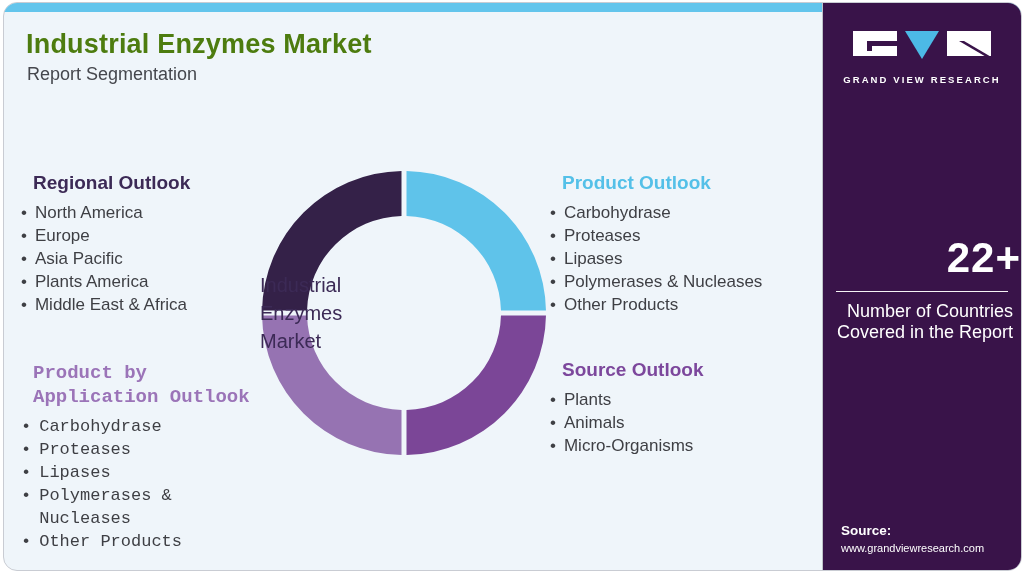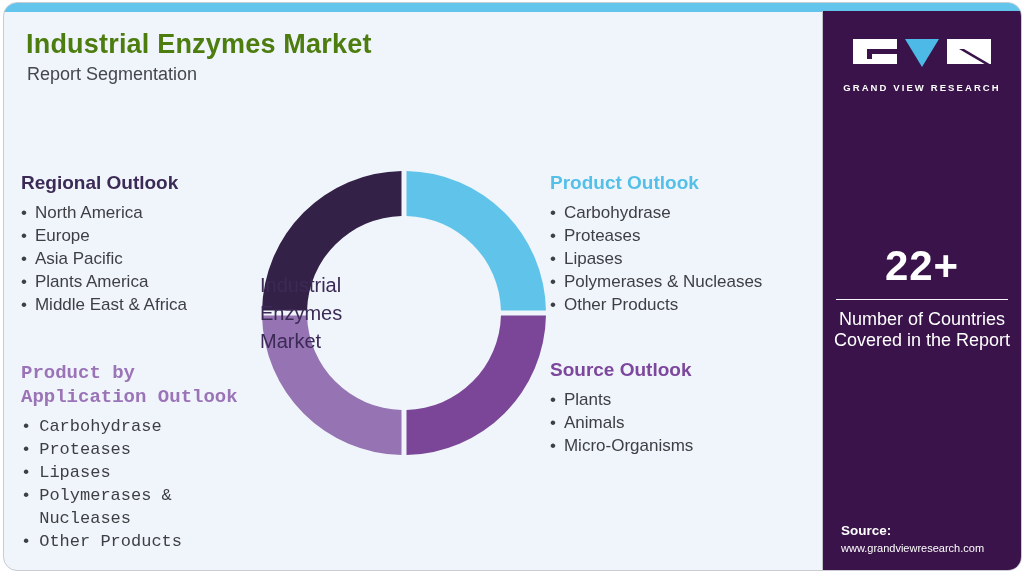--- a/index.html
+++ b/index.html
@@ -11,21 +11,21 @@
     background:#eff5fa; border:1.5px solid #c9ccd3; border-radius:14px; overflow:hidden;
   }
   .accent-bar { position:absolute; left:0; top:0; width:100%; height:9px; background:#63c5ec; }
 
   
   .title { position:absolute; left:22px; top:26px; font-size:27px; font-weight:bold; color:#4d7c0f; letter-spacing:0.2px; }
   .subtitle { position:absolute; left:23px; top:61px; font-size:18px; color:#45474d; }
 
   
   .block { position:absolute; }
-  .block h3 { font-size:19px; font-weight:bold; margin-bottom:6px; line-height:24px; }
+  .block h3 { font-size:19px; font-weight:bold; margin-bottom:6px; line-height:24px;margin-left:12px; }
   .block ul { list-style:none; }
   .block li { font-size:17px; color:#3e3f44; line-height:23px; display:flex; }
   .bullet { margin-right:8px; color:#3e3f44; }
   .h-dark   { color:#3c2a56; }
   .h-blue   { color:#54c0e8; }
   .h-lav    { color:#9b74b8; }
   .h-purple { color:#7c479c; }
   .block-regional    { left:17px;  top:168px; }
   .block-application { left:17px;  top:358px; width:240px;font-family:Liberation Mono, monospace; }
   .block-product     { left:546px; top:168px; }
@@ -35,27 +35,27 @@
   .donut-wrap { position:absolute; left:256px; top:166px; width:288px; height:288px; }
   .donut-wrap svg { position:absolute; left:0; top:0; }
   .donut-center {
     position:absolute; left:0; top:0; width:288px; height:288px;
     display:flex; flex-direction:column; align-items:flex-start; justify-content:center;
     text-align:center; font-size:20px; line-height:28px; color:#3c2a56;
   }
 
   
   .sidebar {
-    position:absolute; right:0; top:8px; bottom:0; width:199px;
+    position:absolute; right:0; top:0; bottom:0; width:199px;
     background:#391349; border-left:1px solid #bfc2c9;
     display:block;
   }
   .logo-block { position:absolute; top:26px; left:0; width:100%; text-align:center; }
   .brand-name { margin-top:7px; color:#ffffff; font-size:9.5px; font-weight:bold; letter-spacing:2.1px; white-space:nowrap; }
-  .stat-block { position:absolute; top:231px; left:0; width:100%; text-align:center; color:#ffffff; }
+  .stat-block { position:absolute; top:231px; left:0; width:100%; text-align:right; color:#ffffff; }
   .stat-value { font-size:42px; font-weight:bold; letter-spacing:1px; }
   .stat-divider { width:172px; border:none; border-top:1.5px solid rgba(255,255,255,0.95); margin:9px auto 9px auto; }
   .stat-caption { font-size:18px; line-height:21px; padding:0 8px; }
   .source-block { position:absolute; left:18px; bottom:16px; color:#ffffff; }
   .source-label { font-size:13.5px; font-weight:bold; margin-bottom:4px; }
   .source-url { font-size:11px; }
 </style>
 </head>
 <body>
 

